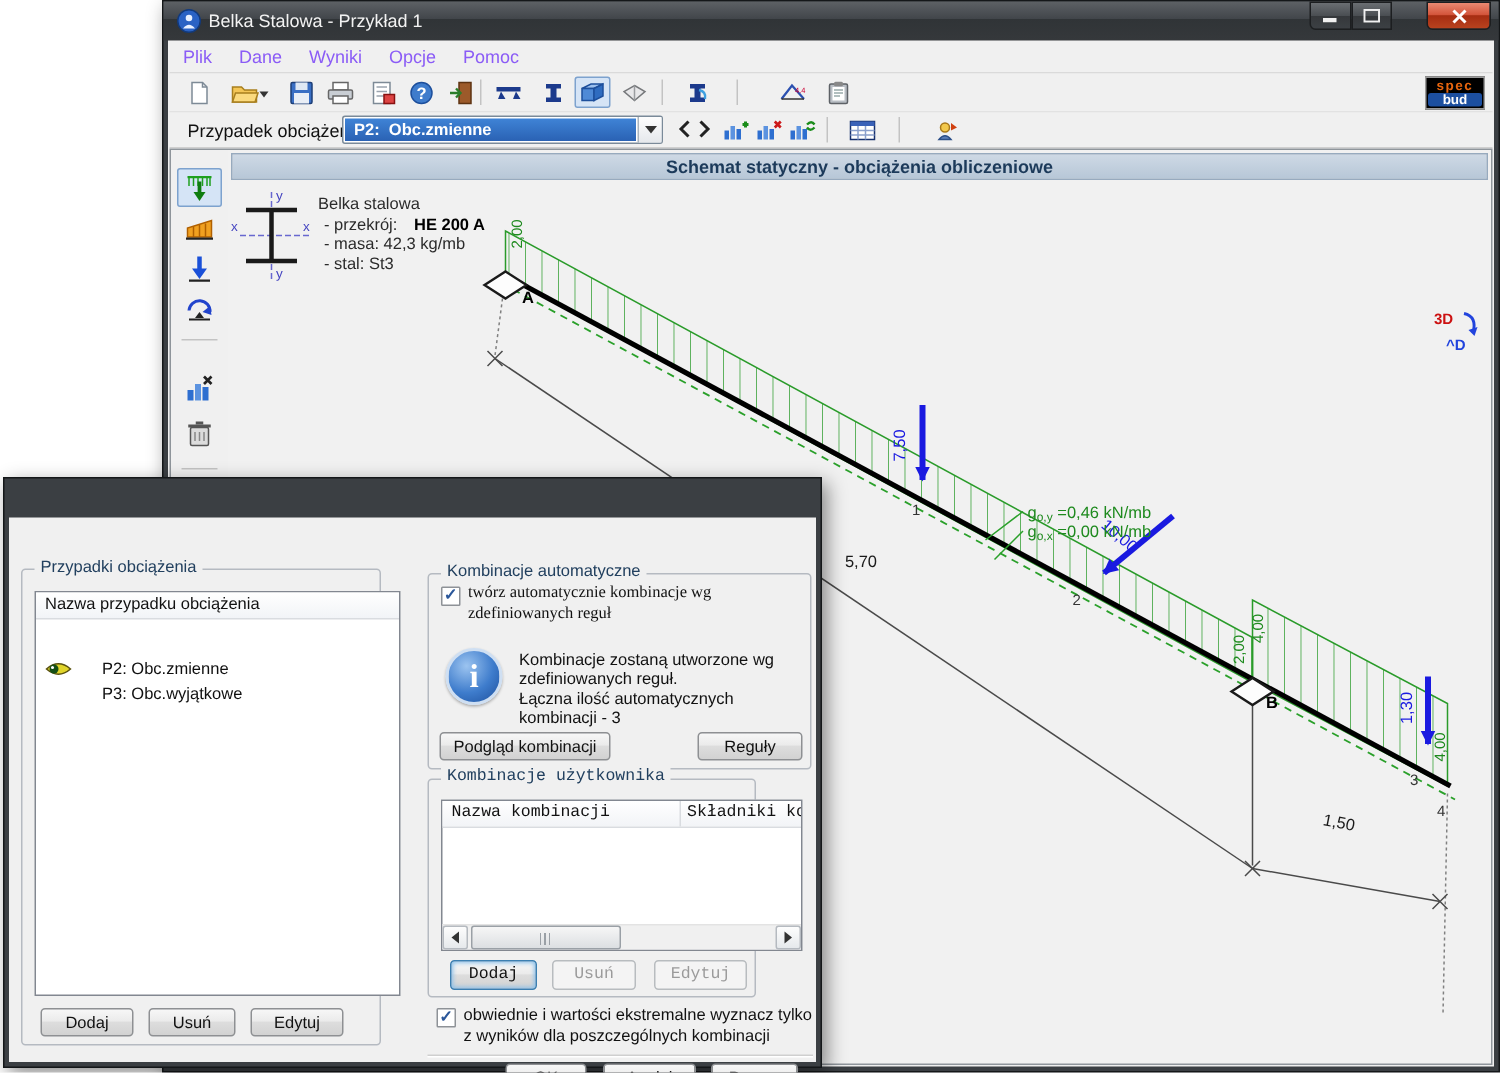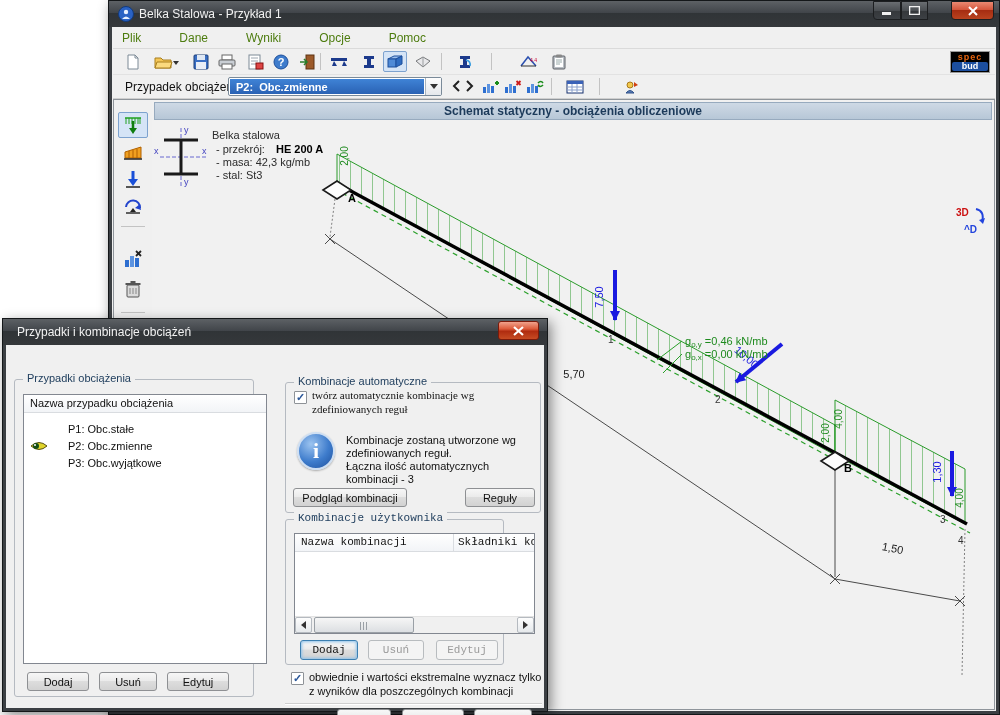--- a/index.html
+++ b/index.html
@@ -19,21 +19,21 @@
 
   .winbtn { position:absolute; top:0; height:19px; border:1px solid #1c1e20;
             background:linear-gradient(#6a6e72,#4a4e52 50%,#35383b 52%,#3c4044);
             display:flex; align-items:center; justify-content:center; }
   .winbtn.close { background:linear-gradient(#e98972,#d4563c 45%,#a62d12 50%,#b9431f);
                   border-radius:0 0 4px 4px; }
   .winbtn.min { border-radius:0 0 0 4px; }
 
   
   .menubar { position:absolute; left:4px; right:4px; top:27px; height:21px; background:#f0f0f0;
-             border-bottom:1px solid #dadada; display:flex; align-items:center; font-size:12px; color:#4d7c0f;gap:20px; }
+             border-bottom:1px solid #dadada; display:flex; align-items:center; font-size:12px; color:#8b5cf6; }
   .menu-item { padding:2px 9px; }
   .toolbar { position:absolute; left:4px; right:4px; background:#f0f0f0; }
   .tb1 { top:48px; height:26px; border-bottom:1px solid #e2e2e2; }
   .tb2 { top:74px; height:24px; border-bottom:1px solid #cfcfcf; }
   .tbtn { position:absolute; top:2px; width:24px; height:21px; display:flex;
           align-items:center; justify-content:center; border:1px solid transparent; border-radius:2px; }
   .tbtn.pressed { border:1px solid #7da2ce; background:#d5e4f6; }
   .vsep { position:absolute; top:4px; width:1px; height:17px; background:#c3c3c3; }
   .tb2-label { position:absolute; left:12px; top:5px; font-size:12px; color:#111; }
 
@@ -469,35 +469,26 @@
           <text x="2" y="12" font-size="10" font-weight="bold" fill="#cc1111">3D</text>
           <path d="M22,5 q9,2 6,13" fill="none" stroke="#2244dd" stroke-width="2"></path>
           <path d="M25,16 l4,4 l2,-6 z" fill="#2244dd"></path>
           <text x="10" y="29" font-size="10" font-weight="bold" fill="#2244dd">^D</text>
         </svg>
       </div>
     </div>
   </div>
 
   <div class="win dialog">
-    <div class="titlebar">
-      <span class="dlg-title-text">Przypadki i kombinacje obciążeń</span>
-      <div class="dlg-close">
-        <svg width="11" height="10">
-            <path d="M1,1 L10,9 M10,1 L1,9" stroke="#fff" stroke-width="2.2"></path>
-          </svg>
-      </div>
-    </div>
     <div class="client" style="top:26px;">
 
       <div class="group" style="left:8px; top:34px; width:240px; height:318px;">
         <span class="group-label">Przypadki obciążenia</span>
         <div class="listbox" style="left:8px; top:14px; width:244px; height:270px;">
           <div class="list-header" style="line-height:17px; padding-left:6px;">Nazwa przypadku obciążenia</div>
-          <div class="list-item" style="top:26px;">P1: Obc.stałe</div>
           <div class="list-item" style="top:43px;">P2: Obc.zmienne</div>
           <svg width="18" height="13" style="position:absolute; left:6px; top:45px;">
             <path d="M1,6 Q9,-1 17,6 Q9,13 1,6 z" fill="#e0d42a" stroke="#5a5210"></path>
             <circle cx="6" cy="6" r="3" fill="#154f15"></circle>
             <circle cx="5" cy="5" r="1" fill="#fff"></circle>
           </svg>
           <div class="list-item" style="top:60px;">P3: Obc.wyjątkowe</div>
         </div>
         <div class="btn" style="left:12px; top:292px; width:62px; height:19px;">Dodaj</div>
         <div class="btn" style="left:84px; top:292px; width:58px; height:19px;">Usuń</div>

